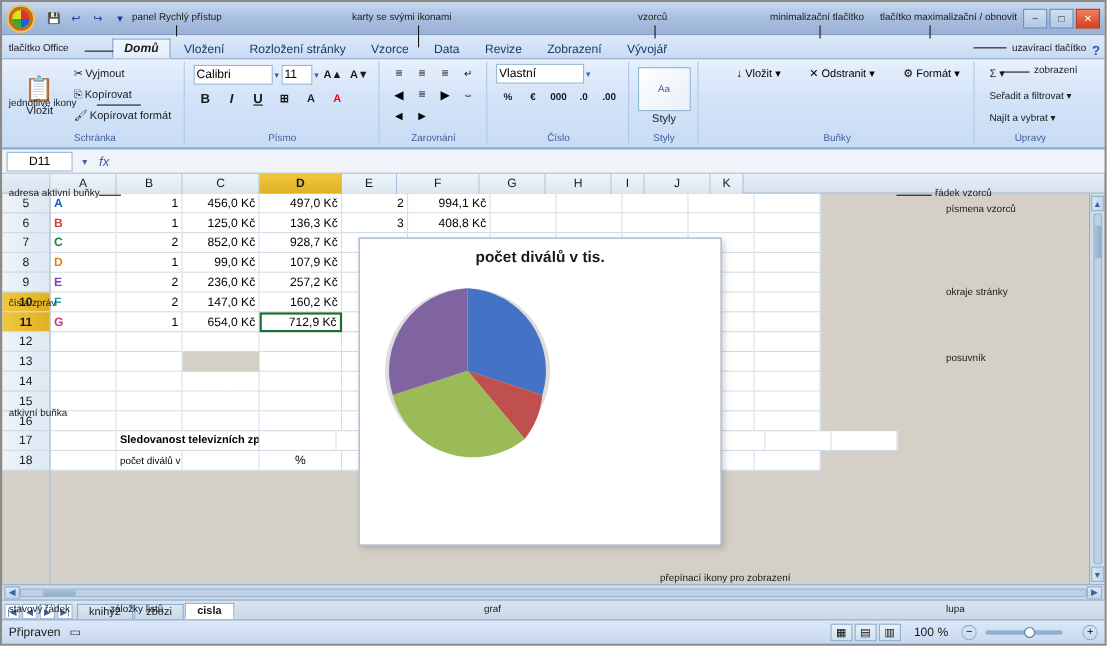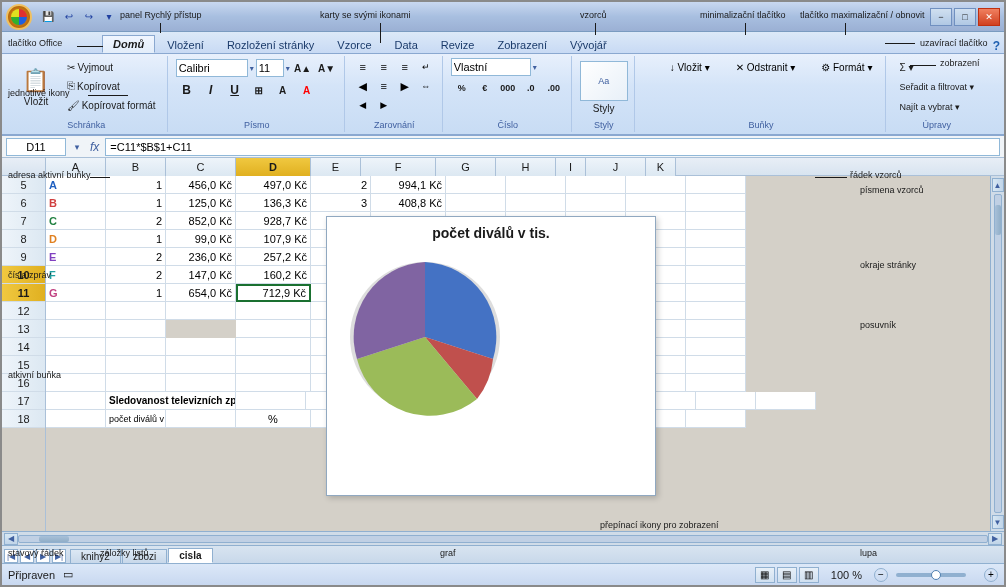--- a/index.html
+++ b/index.html
@@ -273,21 +273,20 @@
           </div>
         </div>
         <div class="ribbon-group-label">Úpravy</div>
       </div>
     </div>
 
     <div class="formula-bar">
       <input class="name-box" value="D11" style="">
       <div class="formula-expand">▾</div>
       <span class="fx-label">fx</span>
-      <input class="formula-input" value="=C11*$B$1+C11" style="">
     </div>
 
     <div style="display:flex;flex-direction:column;flex:1;overflow:hidden;">
 
       <div class="col-headers">
         <div class="row-header-spacer"></div>
         <div class="col-header" style="width:60px;">A</div>
         <div class="col-header" style="width:60px;">B</div>
         <div class="col-header" style="width:70px;">C</div>
         <div class="col-header active" style="width:75px;">D</div>

